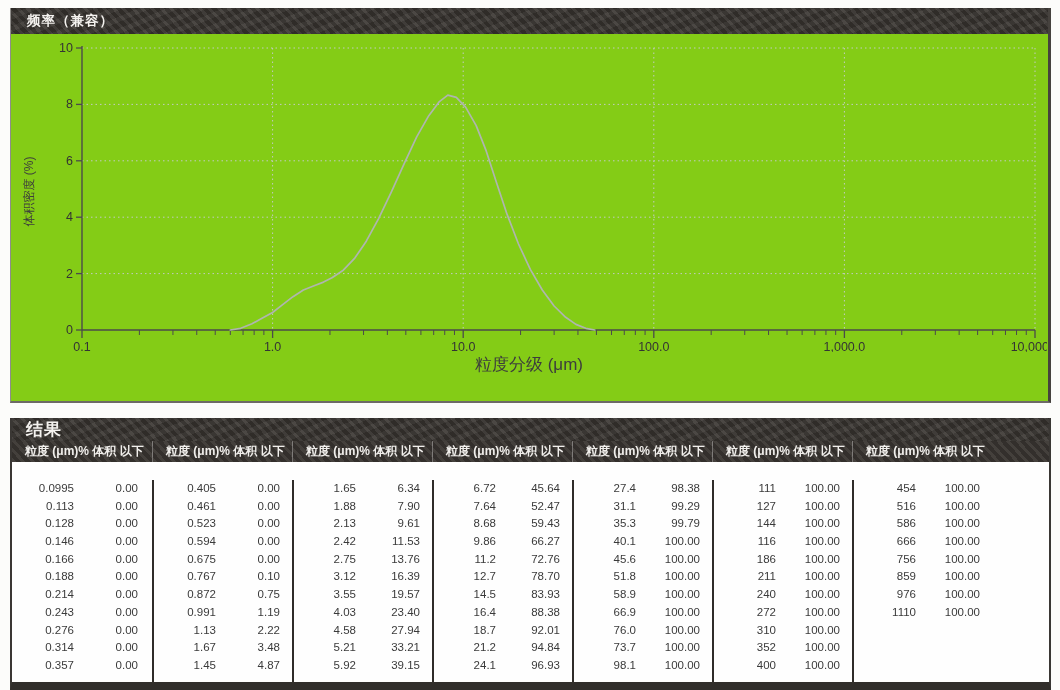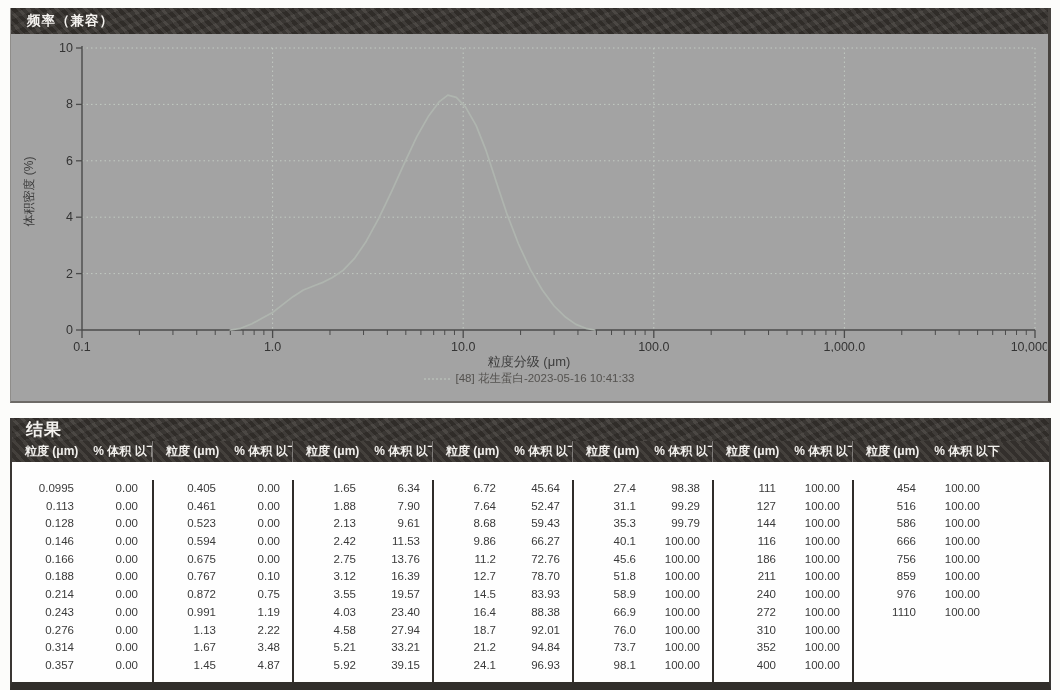--- a/index.html
+++ b/index.html
@@ -6,21 +6,21 @@
   html,body { width:1060px; height:690px; }
   body {
     position:relative;
     background:#fcfcfa;
     font-family:"Liberation Sans", sans-serif;
     color:#333;
     overflow:hidden;
   }
   .panel {
     position:absolute;
-    background:#a3a3a3;
+    background:#84cc16;
   }
   .titlebar {
     background:#3a3632;
     background-image:repeating-linear-gradient(47deg, rgba(255,255,255,0.05) 0 3px, rgba(0,0,0,0.12) 3px 7px),
                      repeating-linear-gradient(-23deg, rgba(255,255,255,0.04) 0 5px, rgba(0,0,0,0.08) 5px 11px);
     color:#f4f2ef;
     font-weight:bold;
     letter-spacing:1px;
   }
   
@@ -36,21 +36,21 @@
   }
   #chart-svg { position:absolute; left:0px; top:26px; }
   .y-axis-title {
     position:absolute; left:-42px; top:175px;
     width:120px; text-align:center;
     transform:rotate(-90deg);
     font-size:12px; color:#3d3d3d;
   }
   .x-axis-title {
     position:absolute; left:0; top:345px; width:1036px;
-    text-align:center; font-size:13px; color:#3d3d3d;
+    text-align:center; font-size:17px; color:#3d3d3d;
   }
   .legend-row {
     position:absolute; left:0; top:363px; width:1036px;
     display:flex; align-items:center; justify-content:center;
     font-size:11.5px; color:#54524f;
   }
   .legend-dash {
     display:inline-block; width:26px; height:0;
     border-top:2px dotted #b2b7b2;
     margin-right:6px;
@@ -72,21 +72,21 @@
     height:21px; flex:0 0 auto;
     display:grid;
     grid-template-columns:repeat(6,140px) 1fr;
   }
   .hdr-group {
     background:#3a3632;
     background-image:repeating-linear-gradient(47deg, rgba(255,255,255,0.05) 0 3px, rgba(0,0,0,0.12) 3px 7px);
     color:#f1efec;
     font-size:12px; font-weight:bold;
     display:flex; align-items:center;
-    padding-left:13px; gap:15px;
+    padding-left:13px; 
     border-left:1px solid rgba(240,240,240,0.35);
     white-space:nowrap; overflow:hidden;
   }
   .hdr-group:first-child { border-left:none; }
   #results-body {
     flex:1 1 auto;
     display:grid;
     grid-template-columns:repeat(6,140px) 1fr;
     background:#fefefe;
     padding-top:18px;
@@ -185,24 +185,20 @@
       <text x="833.4000000000001" y="317" text-anchor="middle" font-size="12.5" fill="#343434">1,000.0</text>
       <line x1="1024" x2="1024" y1="296" y2="304" stroke="#4b4b4b" stroke-width="1.3"></line>
       <text x="1024" y="317" text-anchor="middle" font-size="12.5" fill="#343434">10,000.0</text>
       <path d="M219.3 296.0 L229.7 294.3 L241.0 289.8 L251.0 284.2 L261.6 278.5 L271.0 271.2 L282.0 262.7 L292.4 256.0 L303.1 251.7 L312.5 248.1 L321.0 243.8 L332.3 236.2 L343.8 224.1 L355.3 207.2 L367.6 184.6 L380.4 157.8 L393.2 129.6 L405.7 102.8 L417.8 81.7 L428.4 67.6 L436.8 61.1 L445.3 63.4 L454.6 73.2 L465.2 91.6 L475.2 116.9 L485.8 149.4 L496.1 180.4 L507.5 210.0 L519.3 235.4 L531.3 256.0 L543.1 272.0 L554.7 283.3 L564.9 290.4 L574.8 294.3 L583.8 296.0" fill="none" stroke="#afb5af" stroke-width="1.7" stroke-linejoin="round" stroke-linecap="round"></path>
     </svg>
 
   <div class="y-axis-title">体积密度 (%)</div>
 
   <div class="x-axis-title">粒度分级 (μm)</div>
 
-  <div class="legend-row">
-    <span class="legend-dash"></span>
-    <span>[48] 花生蛋白-2023-05-16 10:41:33</span>
-  </div>
 </div>
 
 <div class="panel" id="results-panel">
   <div class="titlebar" id="results-titlebar">结果</div>
   <div id="results-header">
       <div class="hdr-group">
         <span>粒度 (μm)</span>
         <span>% 体积 以下</span>
       </div>
       <div class="hdr-group">

